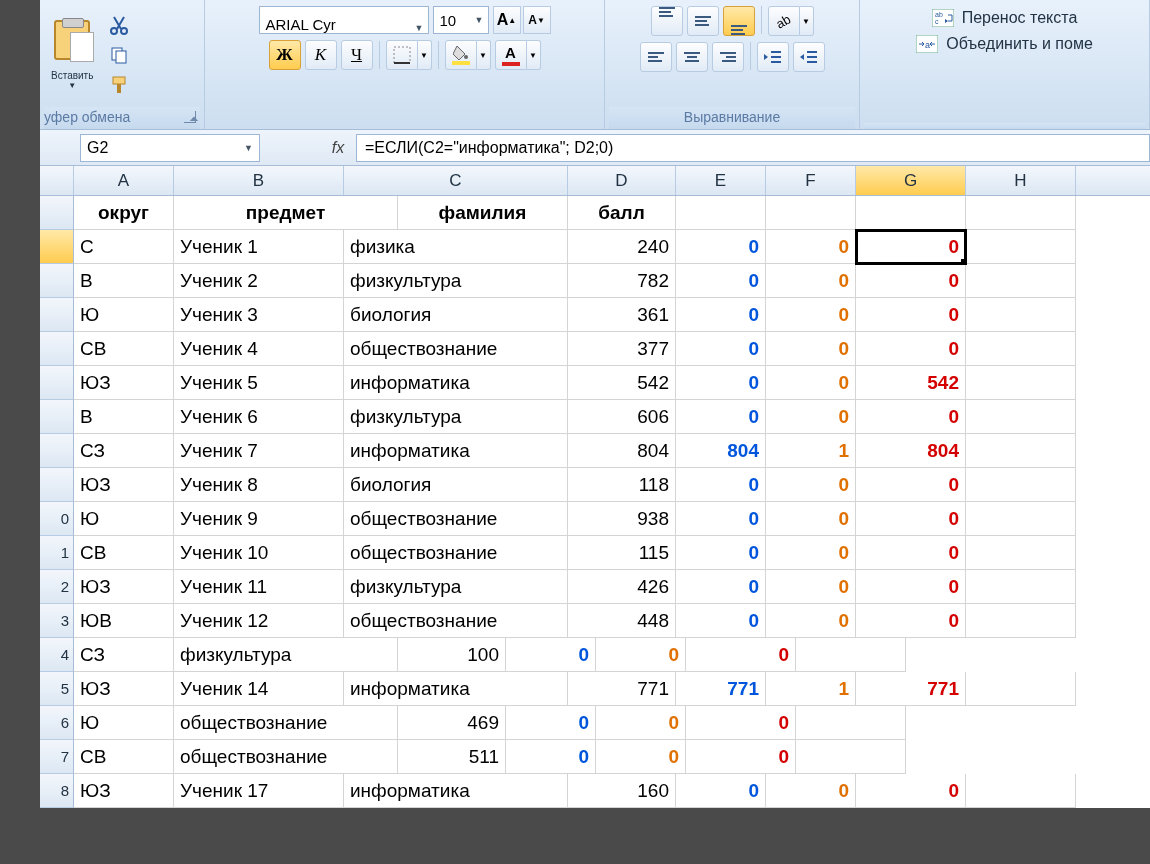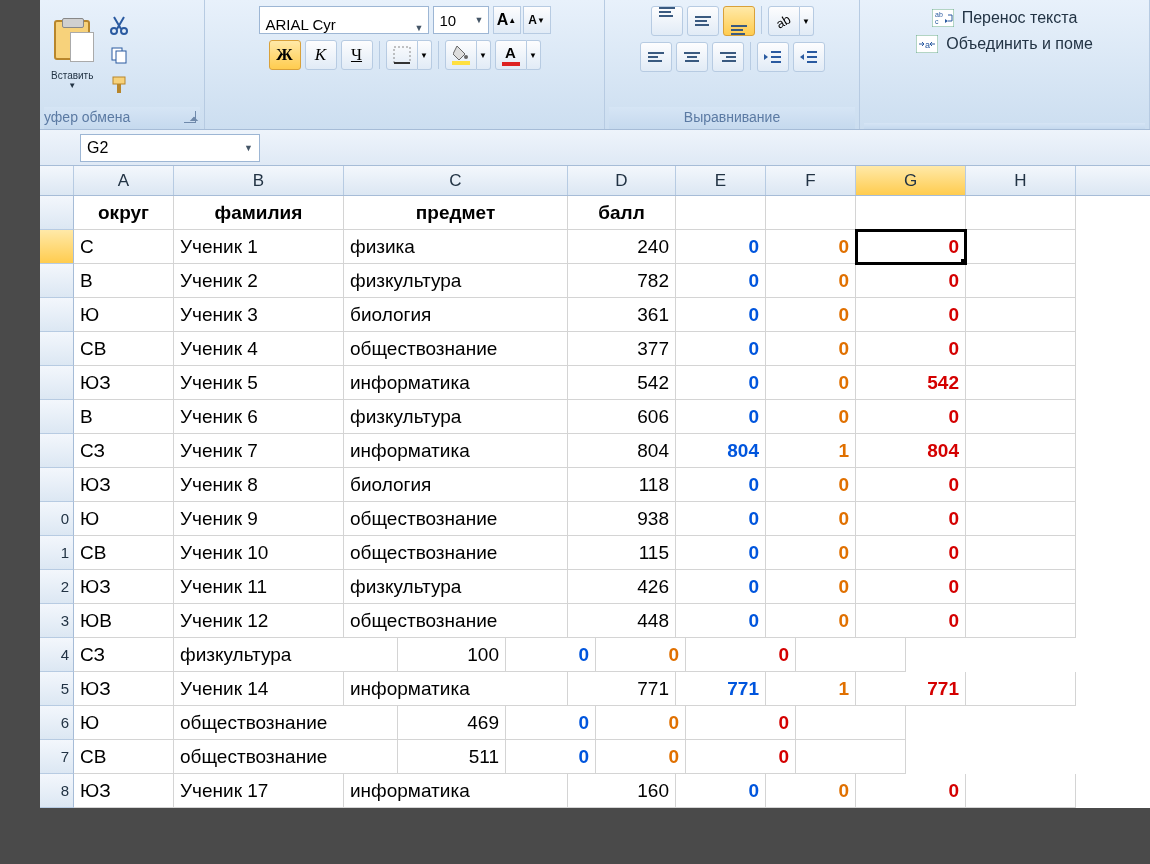--- a/index.html
+++ b/index.html
@@ -496,40 +496,44 @@
     </div>
 
   </div>
 
   <div class="formula-bar">
     <div class="name-box">
       <span>G2</span>
       <span class="drop">▼</span>
     </div>
     <div style="width:60px"></div>
+    <div class="fx-area">
+      <div class="fx-icon">fx</div>
+      <div class="formula-input">=ЕСЛИ(C2="информатика"; D2;0)</div>
+    </div>
   </div>
 
   <div class="grid-area">
     <div class="col-headers">
       <div class="corner"></div>
       <div class="col-h wA">A</div>
       <div class="col-h wB">B</div>
       <div class="col-h wC">C</div>
       <div class="col-h wD">D</div>
       <div class="col-h wE">E</div>
       <div class="col-h wF">F</div>
       <div class="col-h wG sel">G</div>
       <div class="col-h wH">H</div>
     </div>
 
     <div class="row">
       <div class="row-h"></div>
       <div class="cell hdr wA">округ</div>
+      <div class="cell hdr wC">предмет</div>
       <div class="cell hdr wB">фамилия</div>
-      <div class="cell hdr wC">предмет</div>
       <div class="cell hdr wD">балл</div>
       <div class="cell wE"></div>
       <div class="cell wF"></div>
       <div class="cell wG"></div>
       <div class="cell wH"></div>
     </div>
 
     <div id="data-rows">
         <div class="row">
           <div class="row-h sel"></div>

